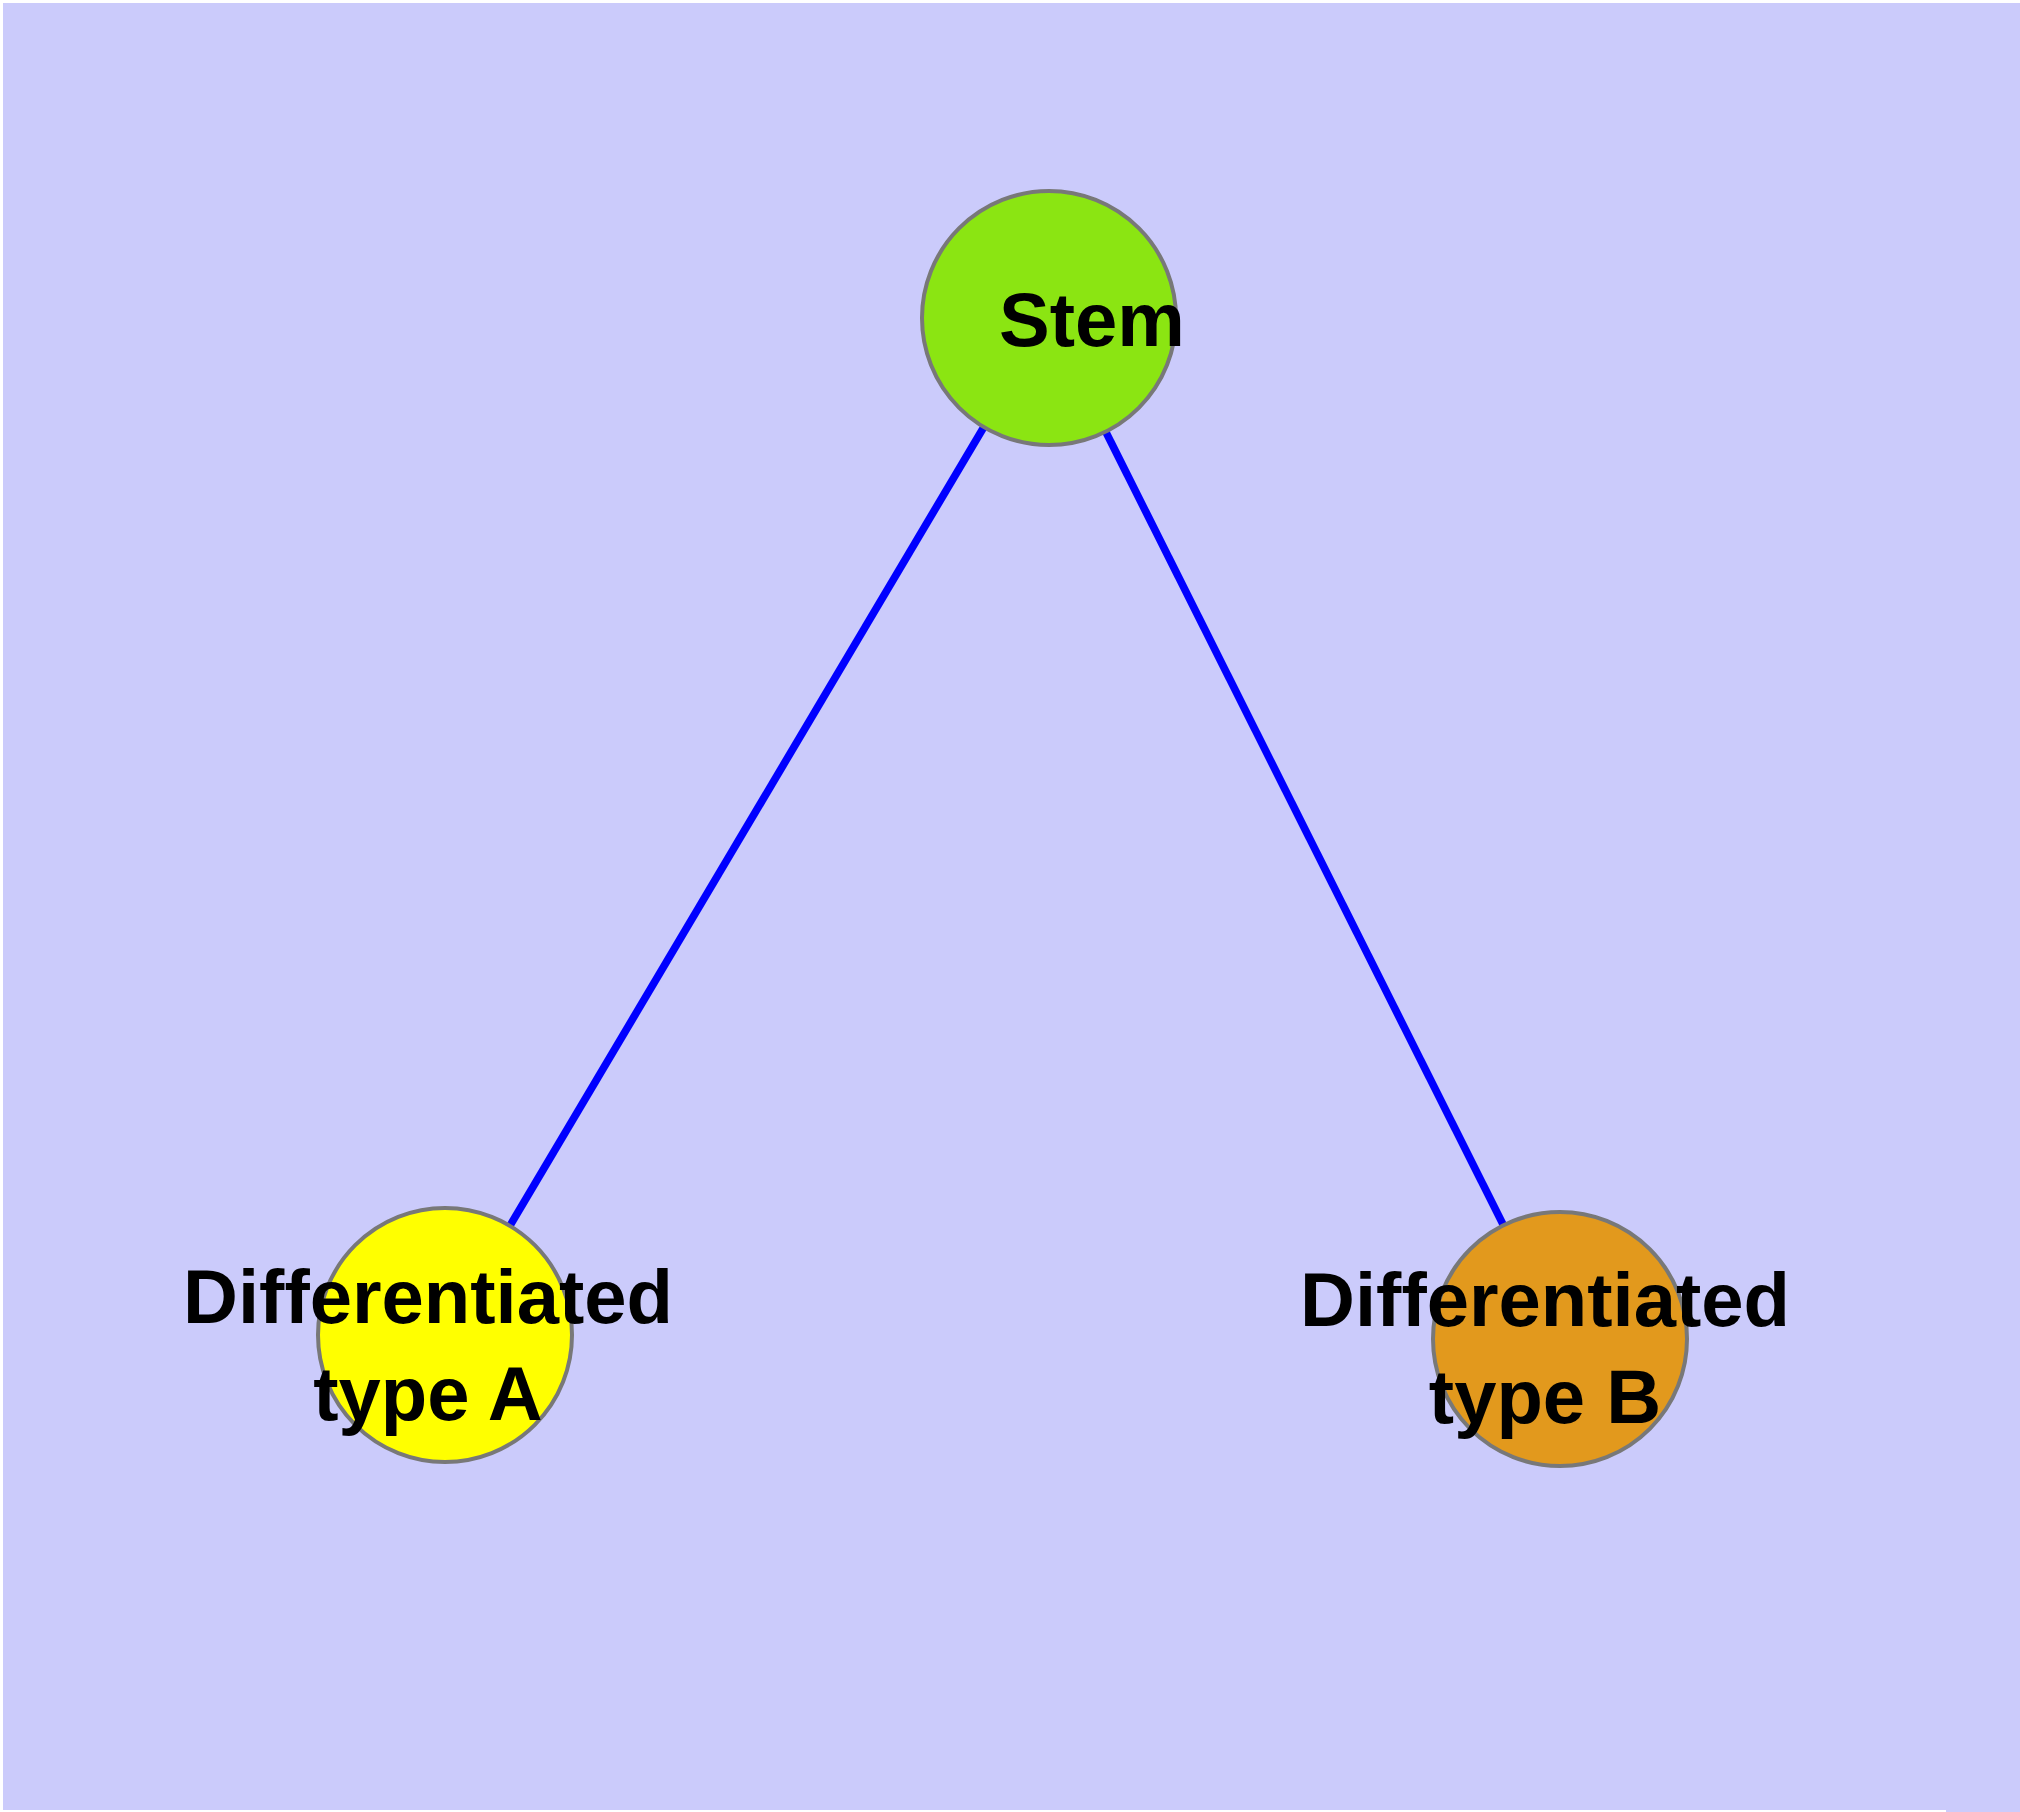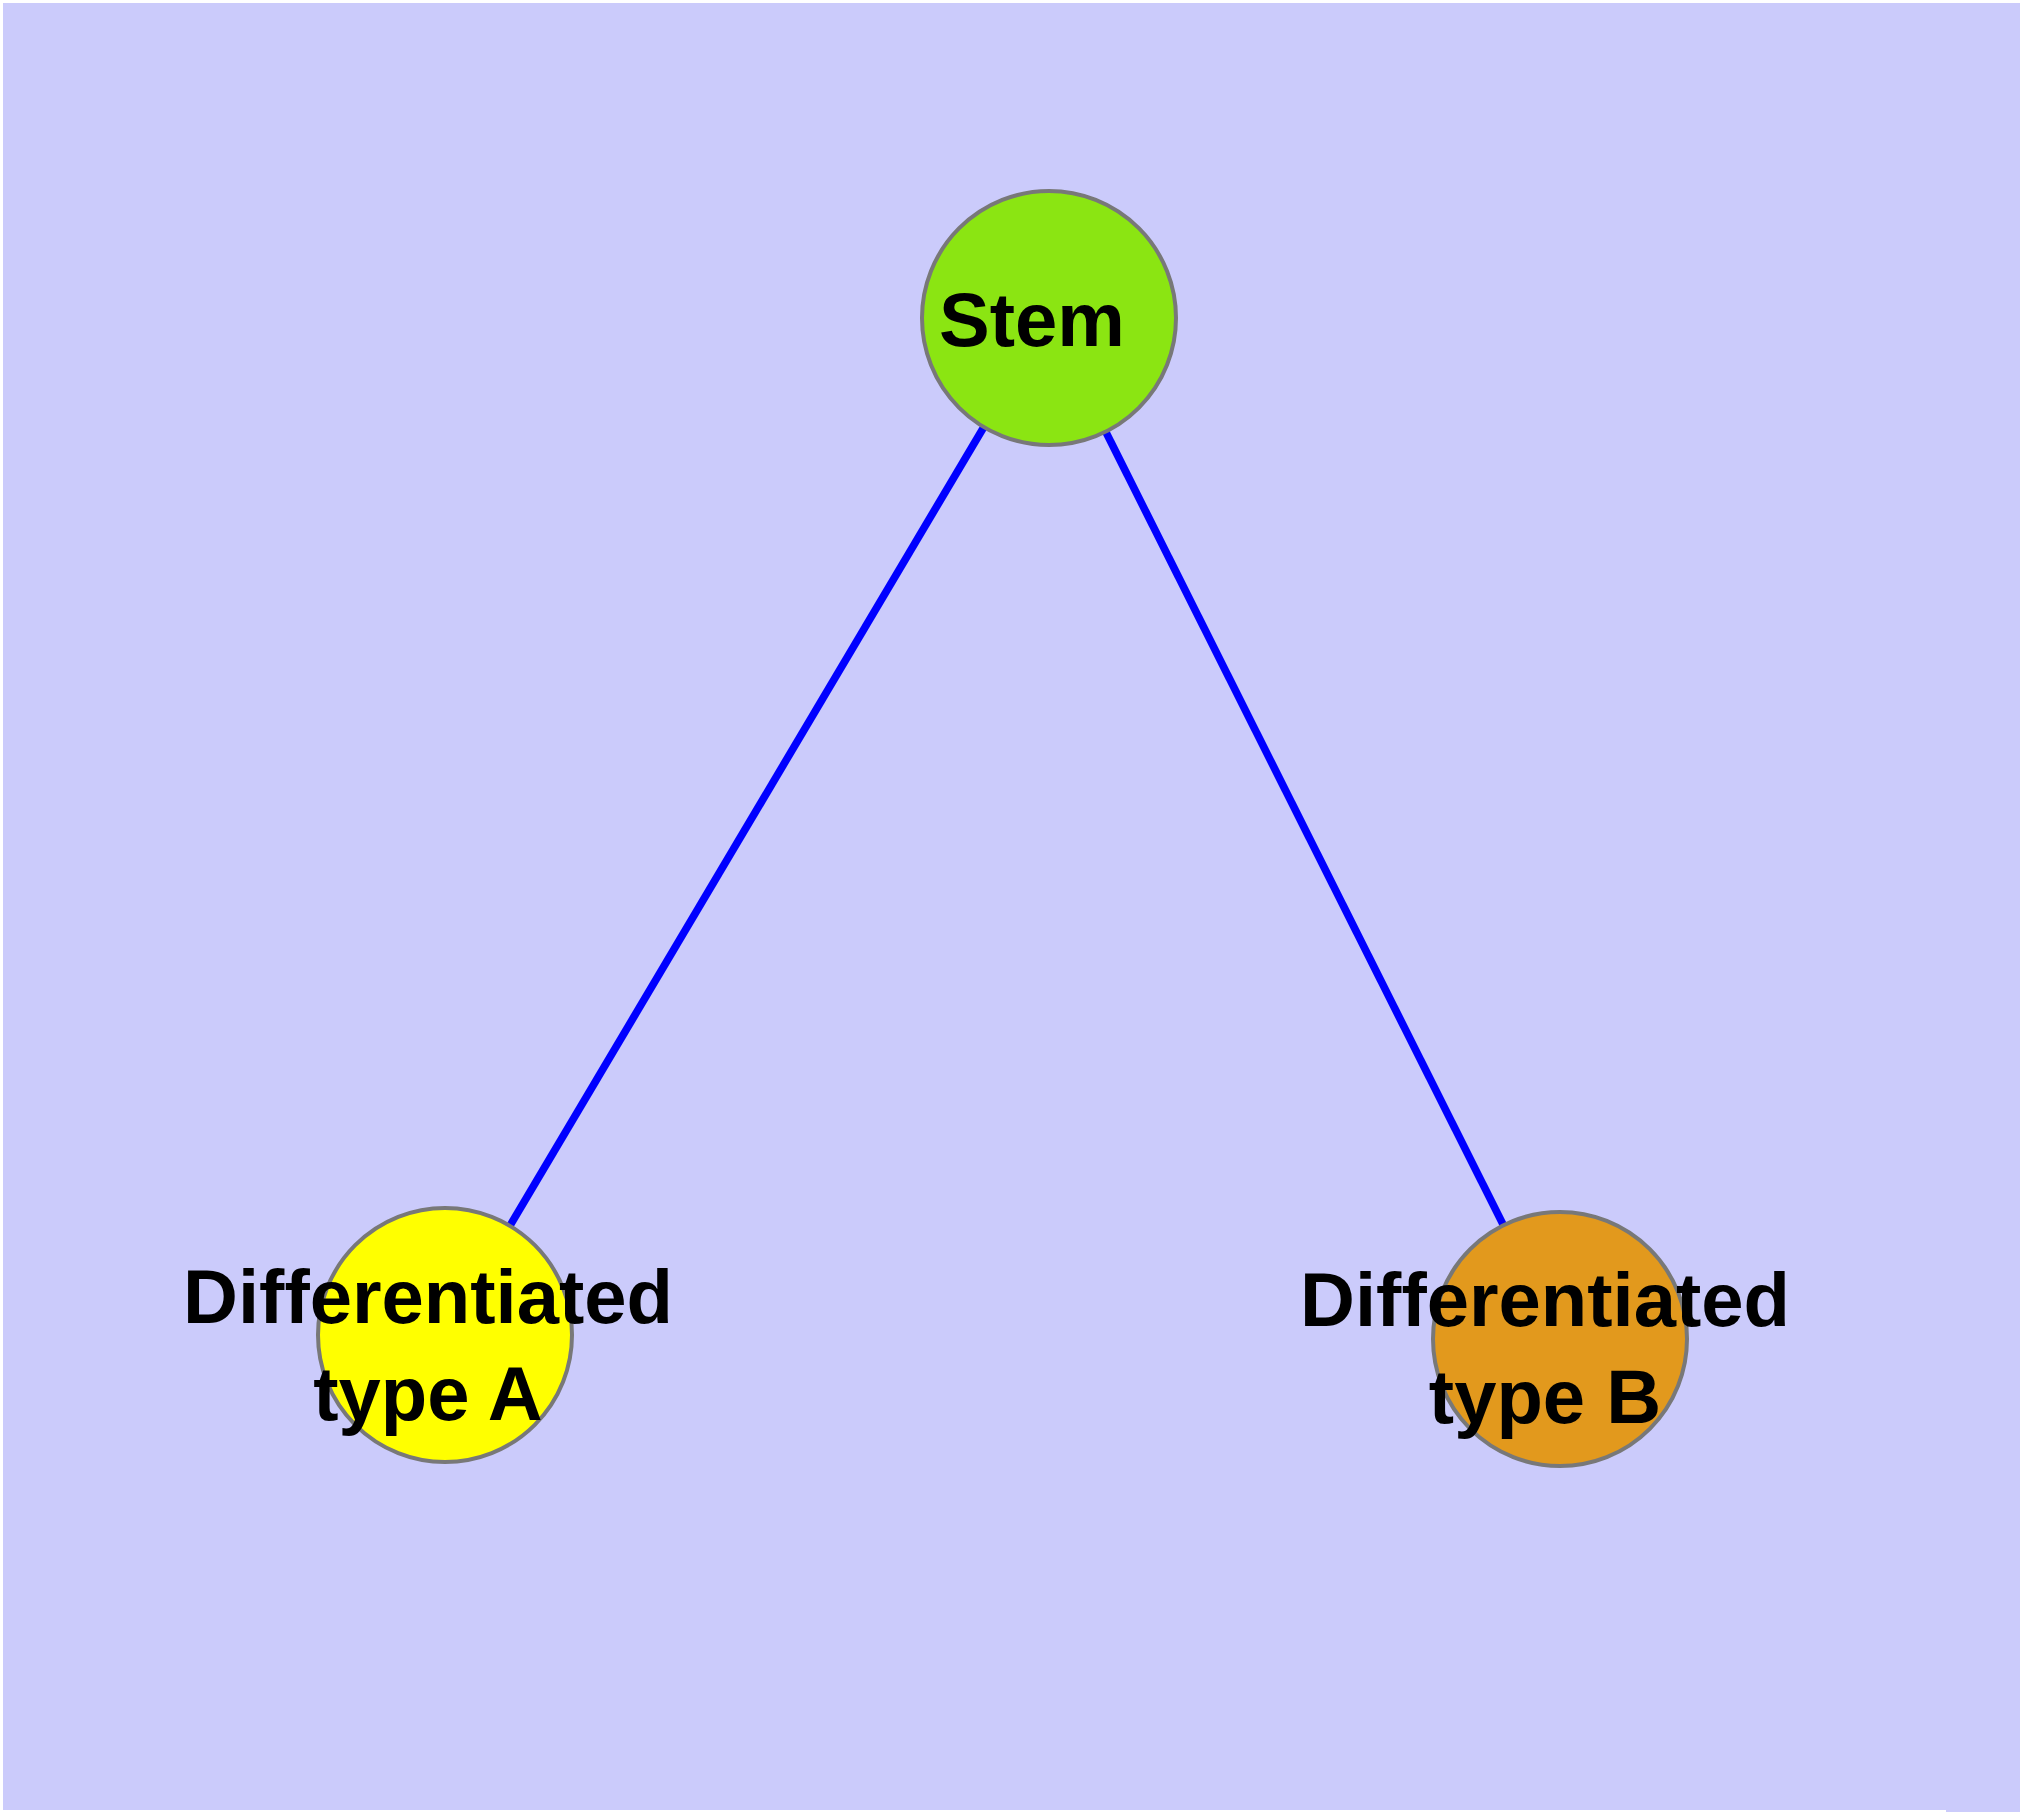--- a/index.html
+++ b/index.html
@@ -45,21 +45,21 @@
     position: absolute;
     transform: translate(-50%, -50%);
     font-weight: bold;
     font-size: 76px;
     line-height: 1.27;
     color: #000000;
     text-align: center;
     white-space: pre-line;
     z-index: 3;
   }
-  .label-stem   { left: 1032px; top: 320px;  }
+  .label-stem   { left: 1092px; top: 320px;  }
   .label-type-a { left: 428px;  top: 1346px; }
   .label-type-b { left: 1545px; top: 1349px; }
 </style>
 </head>
 <body>
 
 <div class="canvas" style="background: rgb(203, 203, 251);">
 
   <svg class="edges" viewBox="0 0 2384 2138">
     <line x1="1237" y1="375" x2="525" y2="1575" stroke-width="9" stroke="#0000FF"></line>

